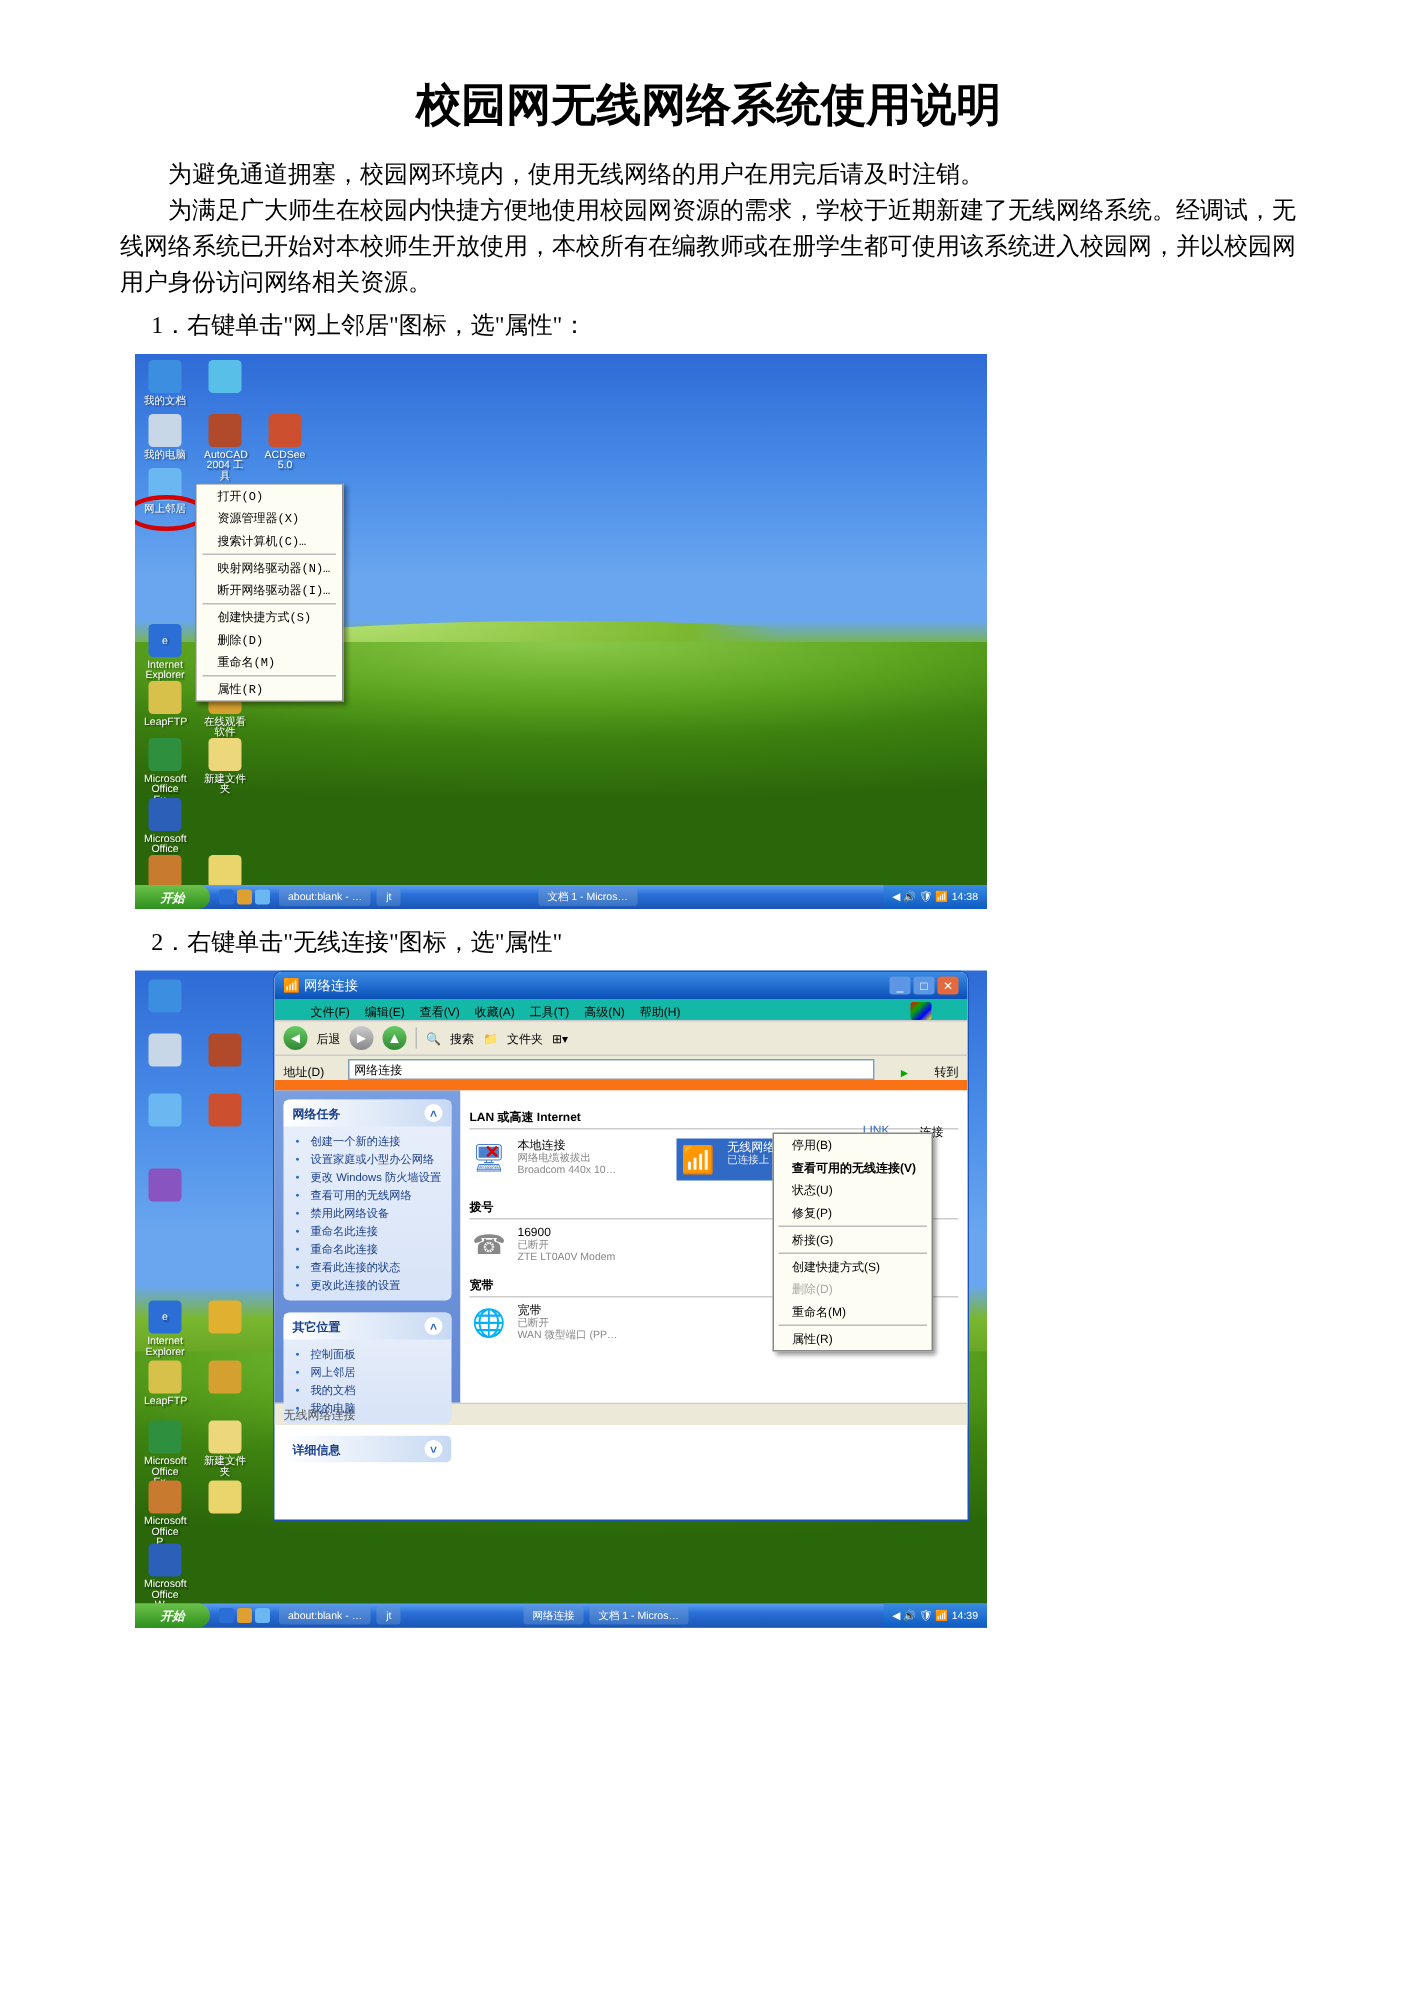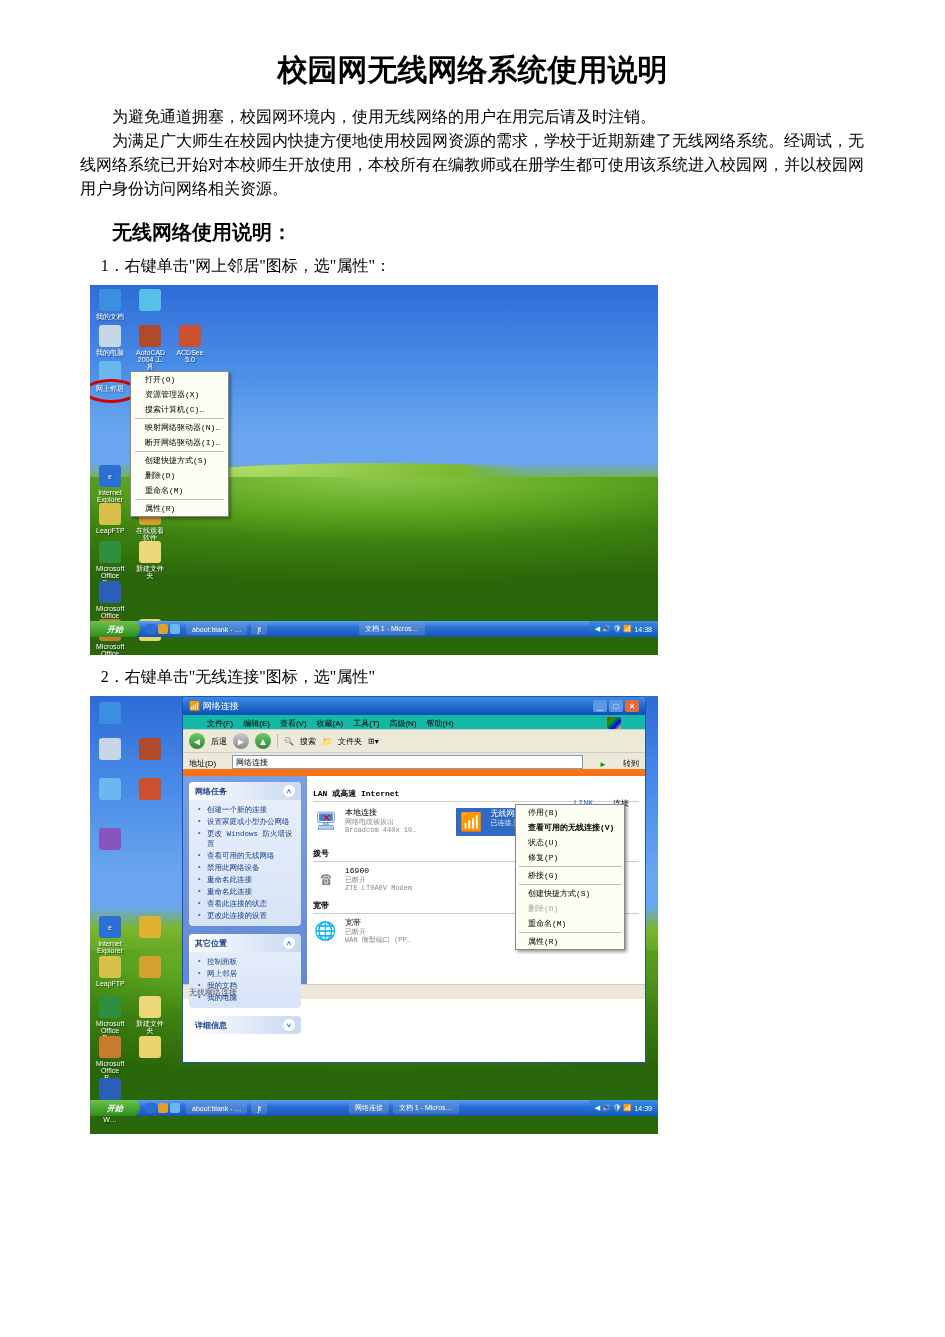--- a/index.html
+++ b/index.html
@@ -58,21 +58,21 @@
       position: absolute; left: 0; right: 0; top: 52%; height: 48%;
       background: radial-gradient(120% 60% at 50% 0%, #8bc94a 0%, #5da520 35%, #3e8210 60%, #2a660a 100%);
     }
     .hill {
       position: absolute; left: -10%; right: -10%; top: 48%;
       height: 25%;
       background: radial-gradient(60% 100% at 30% 0%, #b4e070 0%, #7bb82e 55%, rgba(0,0,0,0) 70%);
       border-radius: 50%;
     }
     .taskbar {
-      position: absolute; left: 0; right: 0; bottom: 18px; height: 16px;
+      position: absolute; left: 0; right: 0; bottom: 0; height: 16px;
       background: linear-gradient(180deg, #5ea0f2 0%, #2a6fd8 40%, #1a55b5 100%);
       display: flex; align-items: center; font-size: 8px; color: #fff;
     }
     .startbtn {
       height: 100%; width: 50px; background: linear-gradient(180deg, #6cc24a 0%, #2e8f1e 100%);
       border-radius: 0 8px 8px 0; display: flex; align-items: center; justify-content: center;
       font-weight: bold; font-style: italic; color: #fff; font-size: 8px;
       margin-right: 2px;
     }
     .tbtn {
@@ -136,21 +136,21 @@
       display: flex; align-items: center; justify-content: center; color: #fff; font-size: 10px;
     }
     .expwin .addr {
       height: 16px; background: #ece9d8; display: flex; align-items: flex-end;
       padding: 0 6px; font-size: 8px; gap: 16px; border-bottom: 7px solid #f97316;
     }
     .expwin .addr input {
       flex: 1; font-size: 8px; height: 12px; border: 1px solid #7f9db9; padding: 0 3px;
     }
     .expwin .body {
-      display: flex; height: 208px; font-family: Liberation Mono, monospace;
+      display: flex; height: 208px;
     }
     .expwin .side {
       width: 112px; background: linear-gradient(180deg,#7a9fe0,#6288d5);
       padding: 6px; font-size: 8px;
     }
     .expwin .panel {
       background: linear-gradient(180deg,#eaf0fb,#d7e3f7);
       border-radius: 4px; margin-bottom: 8px; overflow: hidden;
     }
     .expwin .panel .ph {
@@ -198,21 +198,20 @@
       color: #2b6bd0; font-size: 8px;
     }
   </style>
 </head>
 <body>
 
 <div class="page">
   <div class="title">校园网无线网络系统使用说明</div>
   <p class="para">为避免通道拥塞，校园网环境内，使用无线网络的用户在用完后请及时注销。</p>
   <p class="para">为满足广大师生在校园内快捷方便地使用校园网资源的需求，学校于近期新建了无线网络系统。经调试，无线网络系统已开始对本校师生开放使用，本校所有在编教师或在册学生都可使用该系统进入校园网，并以校园网用户身份访问网络相关资源。</p>
-  <div class="h2">无线网络使用说明：</div>
   <div class="step">1．右键单击"网上邻居"图标，选"属性"：</div>
 
   <div class="shot">
     <div class="hill"></div>
     <div class="grass"></div>
 
     <div class="dicon" style="left:6px;top:4px"><div class="ico" style="background:#3c8ee0"></div><span>我的文档</span></div>
     <div class="dicon" style="left:6px;top:40px"><div class="ico" style="background:#c8d7e8"></div><span>我的电脑</span></div>
     <div class="dicon" style="left:6px;top:76px"><div class="ico" style="background:#6bb7f2"></div><span>网上邻居</span></div>
     <div class="dicon" style="left:6px;top:180px"><div class="ico" style="background:#2b6fd6;color:#fff;display:flex;align-items:center;justify-content:center;">e</div><span>Internet Explorer</span></div>

